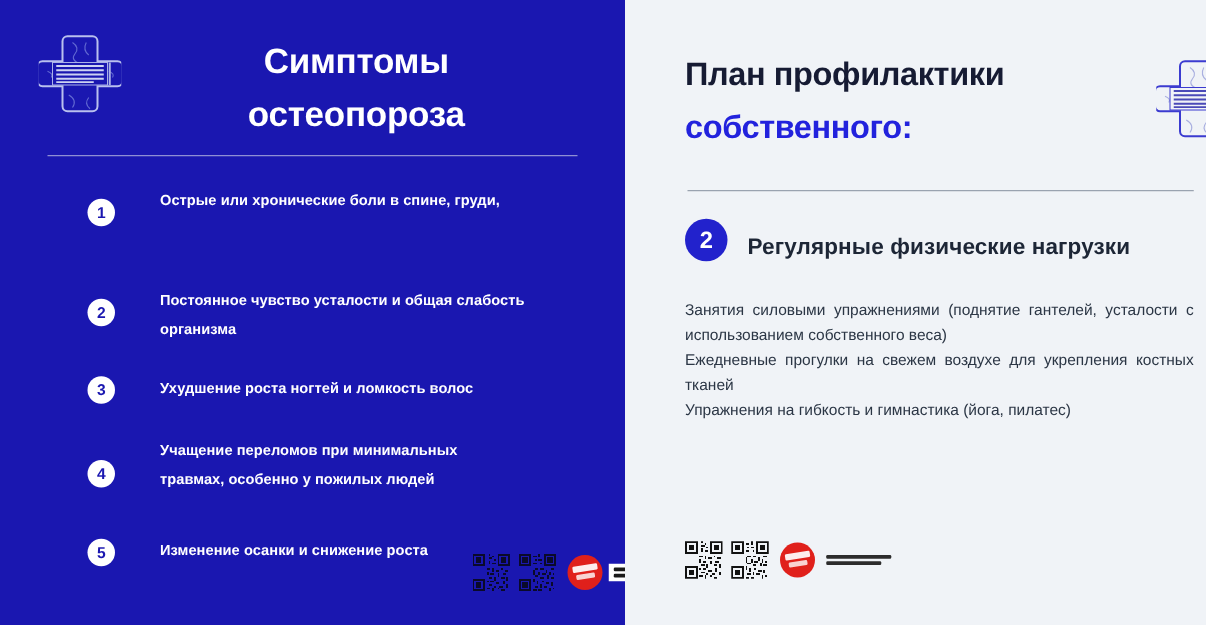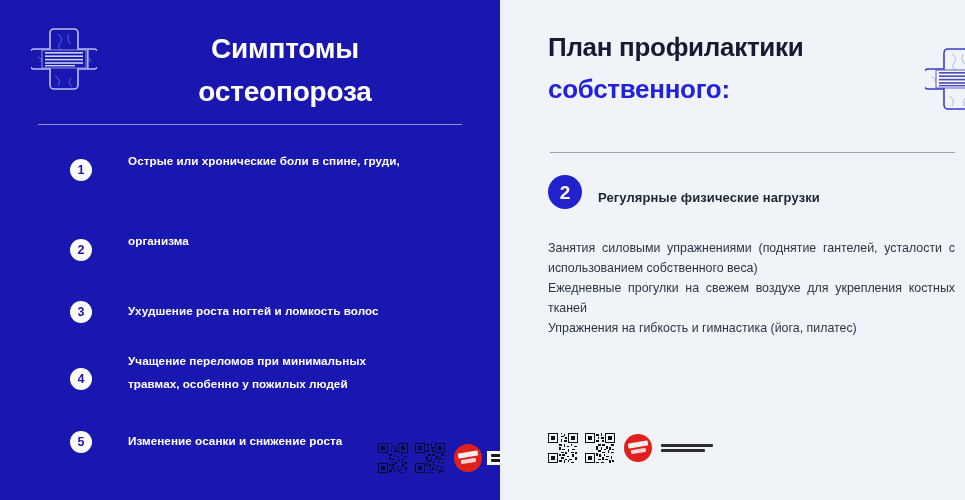--- a/index.html
+++ b/index.html
@@ -96,21 +96,21 @@
   .li-5 { position: absolute; left: 0; top: 286px; }
   .li-1 .num-circle { margin-top: 9px; }
   .li-2 .num-circle { margin-top: 9px; }
   .li-3 .num-circle { margin-top: 1px; }
   .li-4 .num-circle { margin-top: 18px; }
   .li-5 .num-circle { margin-top: 1px; }
 
   
   .title-right {
     position: absolute;
-    left: 48px; top: 26px;
+    left: 48px; top: 38px;
     width: 360px;
     font-size: 26px;
     font-weight: bold;
     line-height: 1.63;
     letter-spacing: -0.3px;
   }
   .title-right .line1 { color: #161b33; display: block; }
   .title-right .line2 { color: #2222dd; display: block; }
   .divider-right {
     position: absolute;
@@ -136,21 +136,21 @@
     font-weight: bold;
     display: flex;
     align-items: center;
     justify-content: center;
     line-height: 1;
   }
   .right-item-text {
     margin-left: 16px;
     margin-top: 10px;
     color: #1d2636;
-    font-size: 13px;
+    font-size: 18px;
     font-weight: bold;
     letter-spacing: 0.1px;
   }
 
   
   .body-right {
     position: absolute;
     left: 548px; top: 238px;
     width: 407px;
     color: #2b3645;
@@ -267,20 +267,21 @@
       <div class="list-item li-1">
         <div class="num-circle">1</div>
         <div class="item-text">
           <div>Острые или хронические боли в спине, груди,</div>
         </div>
       </div>
 
       <div class="list-item li-2">
         <div class="num-circle">2</div>
         <div class="item-text">
+          <div>Постоянное чувство усталости и общая слабость</div>
           <div>организма</div>
         </div>
       </div>
 
       <div class="list-item li-3">
         <div class="num-circle">3</div>
         <div class="item-text">
           <div>Ухудшение роста ногтей и ломкость волос</div>
         </div>
       </div>

